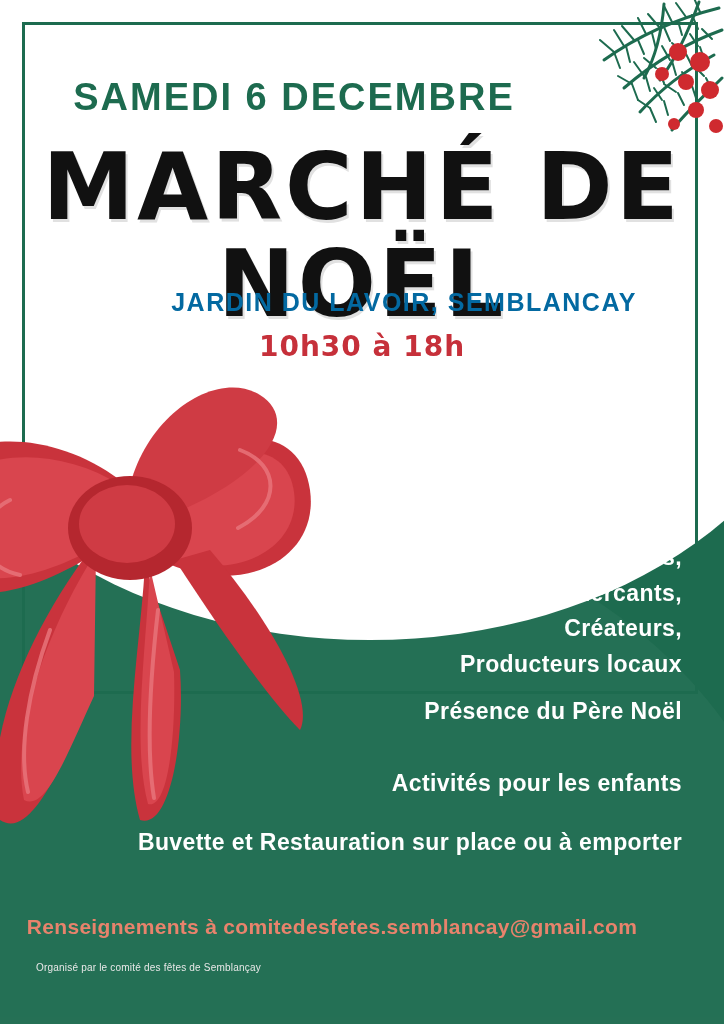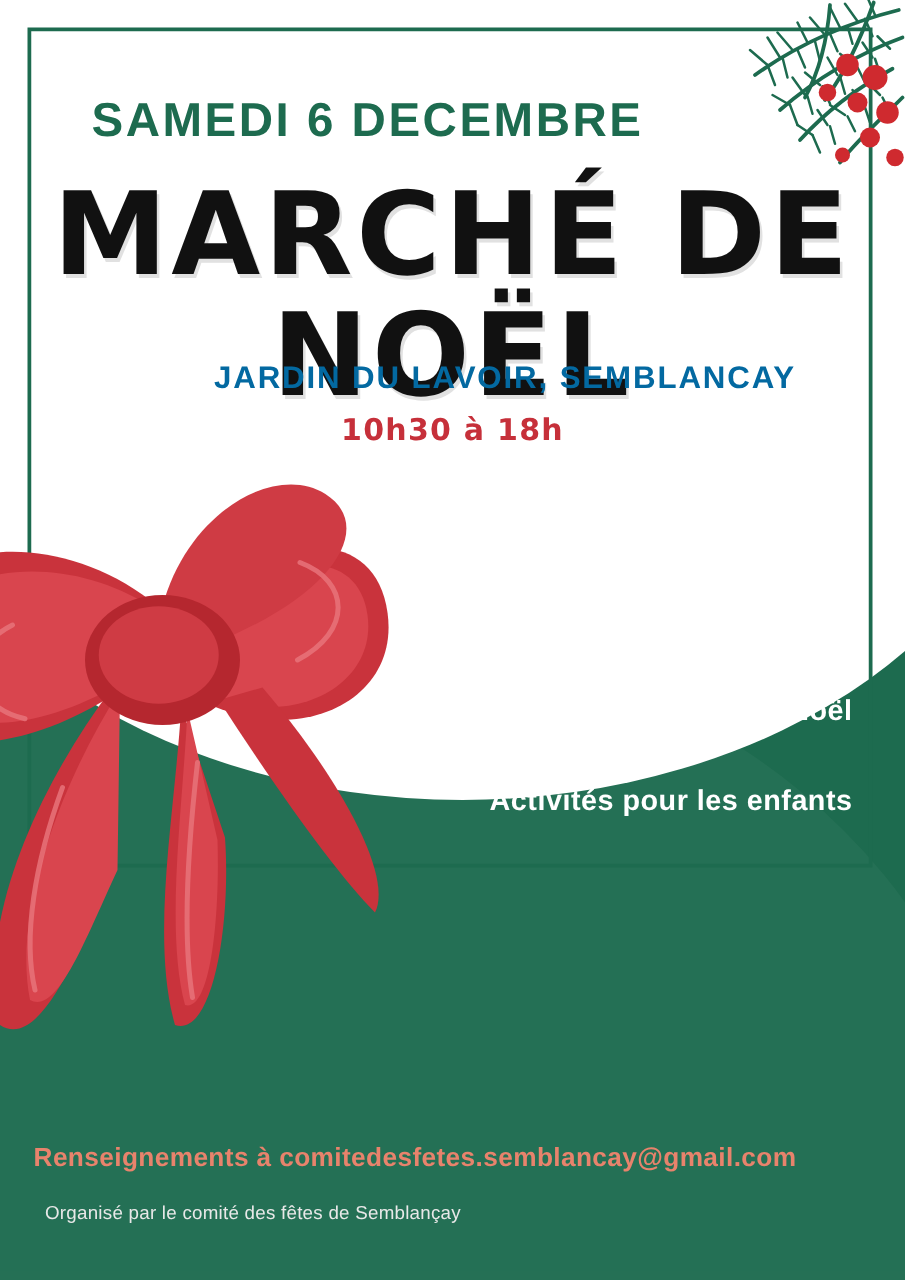--- a/index.html
+++ b/index.html
@@ -108,21 +108,21 @@
     letter-spacing: 1.5px;
     padding-left: 42px;
   }
   .hours-line {
     position: absolute;
     left: 0;
     top: 330px;
     width: 724px;
     text-align: center;
     color: #c6303a;
-    font-size: 24px;
+    font-size: 28px;
     font-weight: bold;
     letter-spacing: 1px;
     font-family: "DejaVu Sans", sans-serif;
   }
 
   
   .info-list {
     position: absolute;
     right: 42px;
     top: 540px;
@@ -156,21 +156,21 @@
     font-weight: bold;
     letter-spacing: 0.3px;
   }
   .organiser-line {
     position: absolute;
     left: 36px;
     top: 962px;
     width: 600px;
     text-align: left;
     color: #e8e8e8;
-    font-size: 15px;
+    font-size: 10px;
     letter-spacing: 0.2px;
   }
 
   
   .deco {
     position: absolute;
     pointer-events: none;
   }
   .bow {
     left: -30px;
@@ -252,20 +252,27 @@
       </g>
     </g>
   </svg>
 
   <div class="date-line">SAMEDI 6 DECEMBRE</div>
   <div class="title-line">MARCHÉ DE NOËL</div>
   <div class="place-line">JARDIN DU LAVOIR, SEMBLANCAY</div>
   <div class="hours-line">10h30 à 18h</div>
 
   <div class="info-list">
+    <div class="info-group">
+      <div>Artisans,</div>
+      <div>Commercants,</div>
+      <div>Créateurs,</div>
+      <div>Producteurs locaux</div>
+    </div>
     <div class="info-item sp-1">Présence du Père Noël</div>
     <div class="info-item sp-2">Activités pour les enfants</div>
+    <div class="info-item sp-3">Buvette et Restauration sur place ou à emporter</div>
   </div>
 
   <div class="contact-line">Renseignements à comitedesfetes.semblancay@gmail.com</div>
   <div class="organiser-line">Organisé par le comité des fêtes de Semblançay</div>
 
 </div>
 
 </body></html>

